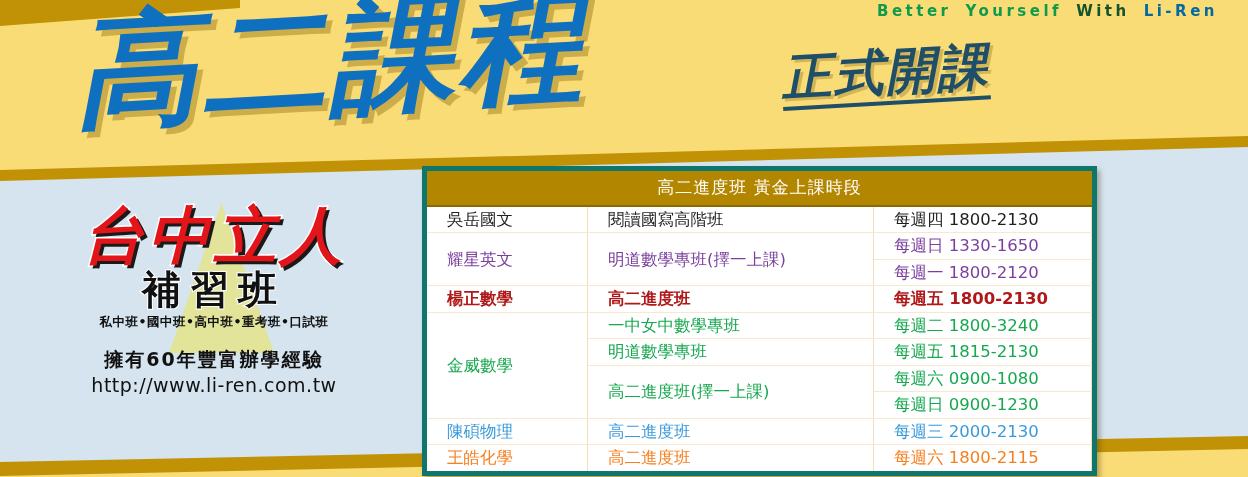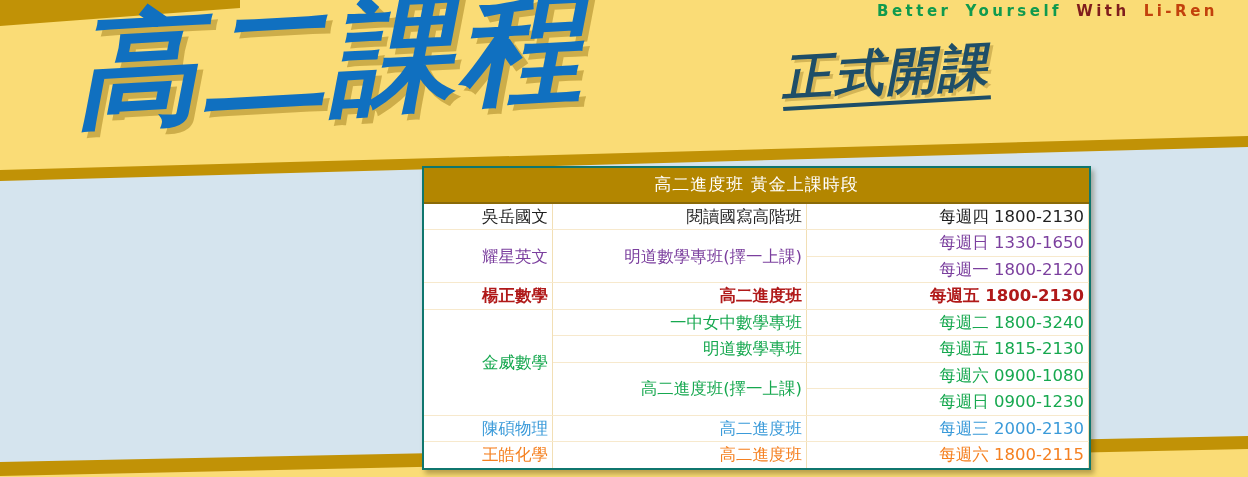--- a/index.html
+++ b/index.html
@@ -27,22 +27,22 @@
      clip-path:polygon(0 0,240px 0,240px 8px,0 26px);}
 
   
   #tagline{
     position:absolute;top:2px;right:16px;z-index:40;
     font-size:15px;font-weight:bold;letter-spacing:3.5px;
     font-family:"DejaVu Sans","Liberation Sans",sans-serif;
     white-space:nowrap;
   }
   #tagline .g{color:#0f9a4e;}
-  #tagline .k{color:#7f1d1d;}
-  #tagline .r{color:#c2410c;}
+  #tagline .k{color:#14532d;}
+  #tagline .r{color:#0369a1;}
   #tagline span{margin-right:14px;}
 
   
   #headline{
     position:absolute;left:70px;top:10px;z-index:30;
     transform:rotate(-3.2deg);transform-origin:left top;
   }
   #headline-main{
     font-family:"DejaVu Serif","Liberation Serif",serif;
     font-weight:bold;font-style:italic;
@@ -106,42 +106,42 @@
   }
   #logo-url{
     font-family:"DejaVu Sans","Liberation Sans",sans-serif;
     font-size:19px;letter-spacing:.5px;color:#111111;
     margin-top:1px;white-space:nowrap;
   }
 
   
   #schedule{
     position:absolute;left:422px;top:166px;width:665px;z-index:35;
-    border:2px solid #0f766e;
+    border:5px solid #0f766e;
     box-shadow:3px 4px 5px rgba(60,45,0,.35);
     background:#14532d;
   }
   #schedule-header{
     background:#b38600;color:#ffffff;
     font-family:"DejaVu Sans","Liberation Sans",sans-serif;
     font-size:17px;font-weight:normal;letter-spacing:1px;
     text-align:center;padding:5px 0 6px 0;
     border-bottom:2px solid #8a6a08;
   }
   table#schedule-table{
     border-collapse:collapse;width:100%;background:#ffffff;
     table-layout:fixed;
   }
   table#schedule-table td{
     border-right:1px solid #f2dfb5;
     border-bottom:1px solid #f7e9cd;
     font-family:"DejaVu Sans","Liberation Sans",sans-serif;
     font-size:16.5px;
-    text-align:right;
-    padding:3px 4px;
+    text-align:left;
+    padding:3px 20px;
     line-height:1.18;
     white-space:nowrap;
   }
   table#schedule-table tr:last-child td{border-bottom:none;}
   td.col-teacher{width:120px;}
   td.col-course{width:245px;}
   td.col-time{width:auto;border-right:none;text-align:center;}
 
   .c-black{color:#1f1f1f;}
   .c-purple{color:#7b3f9e;}
@@ -167,20 +167,28 @@
   </div>
 
   <div id="headline">
     <div id="headline-main">高二課程</div>
   </div>
 
   <div id="headline-sub">
     <div class="txt">正式開課</div>
   </div>
 
+  <div id="logo">
+    <div id="logo-halo"></div>
+    <div id="logo-main">台中立人</div>
+    <div id="logo-second">補習班</div>
+    <div id="logo-classes">私中班•國中班•高中班•重考班•口試班</div>
+    <div id="logo-exp">擁有60年豐富辦學經驗</div>
+    <div id="logo-url">http://www.li-ren.com.tw</div>
+  </div>
 
   <div id="schedule">
     <div id="schedule-header">高二進度班  黃金上課時段</div>
     <table id="schedule-table">
       <tbody id="schedule-body">
           <tr>
             <td class="col-teacher c-black" rowspan="1">吳岳國文</td>
             <td class="col-course c-black" rowspan="1"><span>閱讀國寫高階班</span></td>
             <td class="col-time c-black">每週四 1800-2130</td>
           </tr>

